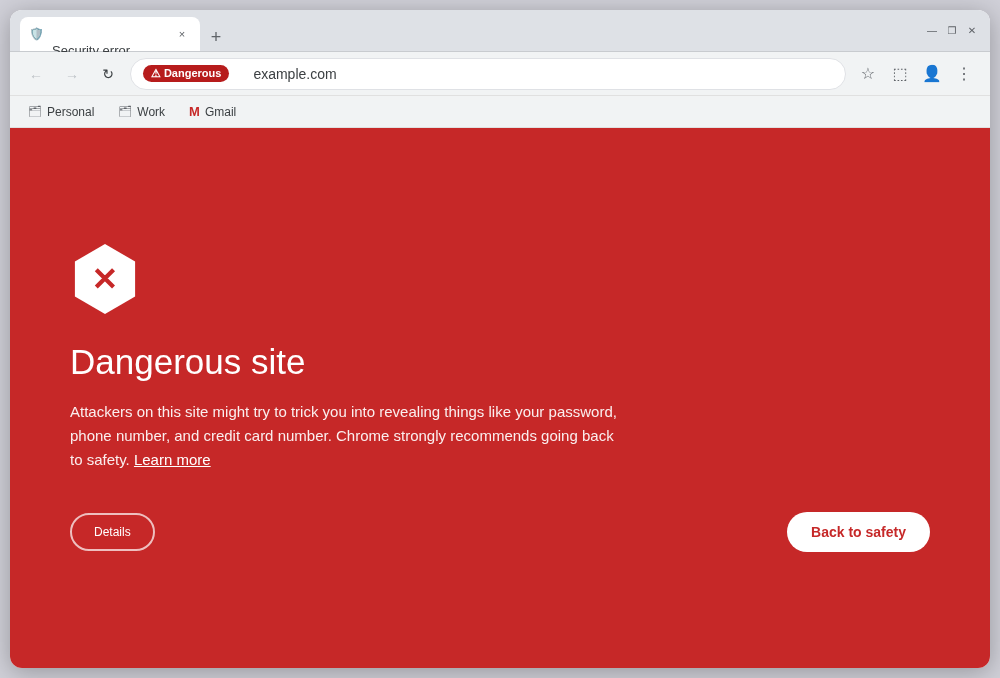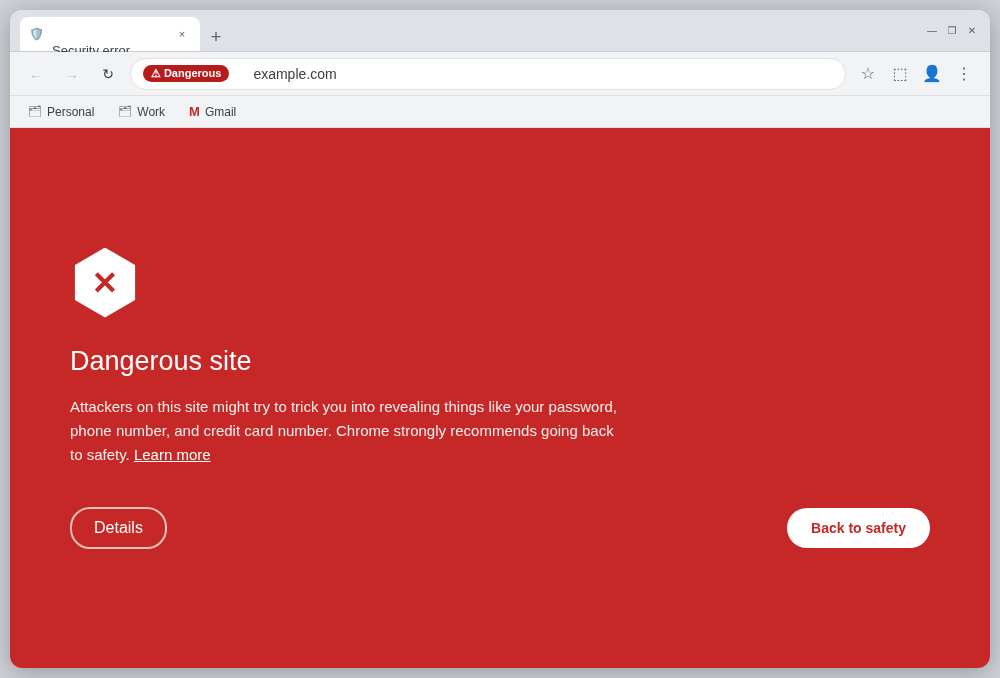--- a/index.html
+++ b/index.html
@@ -229,21 +229,21 @@
       margin-bottom: 28px;
     }
     .danger-x {
       color: #c62828;
       font-size: 32px;
       font-weight: 900;
       line-height: 1;
     }
 
     .page-heading {
-      font-size: 27px;
+      font-size: 35px;
       font-weight: 500;
       color: #fff;
       margin-bottom: 18px;
     }
 
     .page-body {
       font-size: 15px;
       color: rgba(255,255,255,0.92);
       max-width: 560px;
       line-height: 1.6;
@@ -262,21 +262,21 @@
       justify-content: space-between;
       align-items: center;
     }
 
     .btn-details {
       background: transparent;
       border: 2px solid rgba(255,255,255,0.7);
       color: #fff;
       padding: 10px 22px;
       border-radius: 20px;
-      font-size: 16px;
+      font-size: 12px;
       font-weight: 500;
       cursor: pointer;
     }
 
     .btn-safety {
       background: #fff;
       border: none;
       color: #c62828;
       padding: 12px 24px;
       border-radius: 24px;

